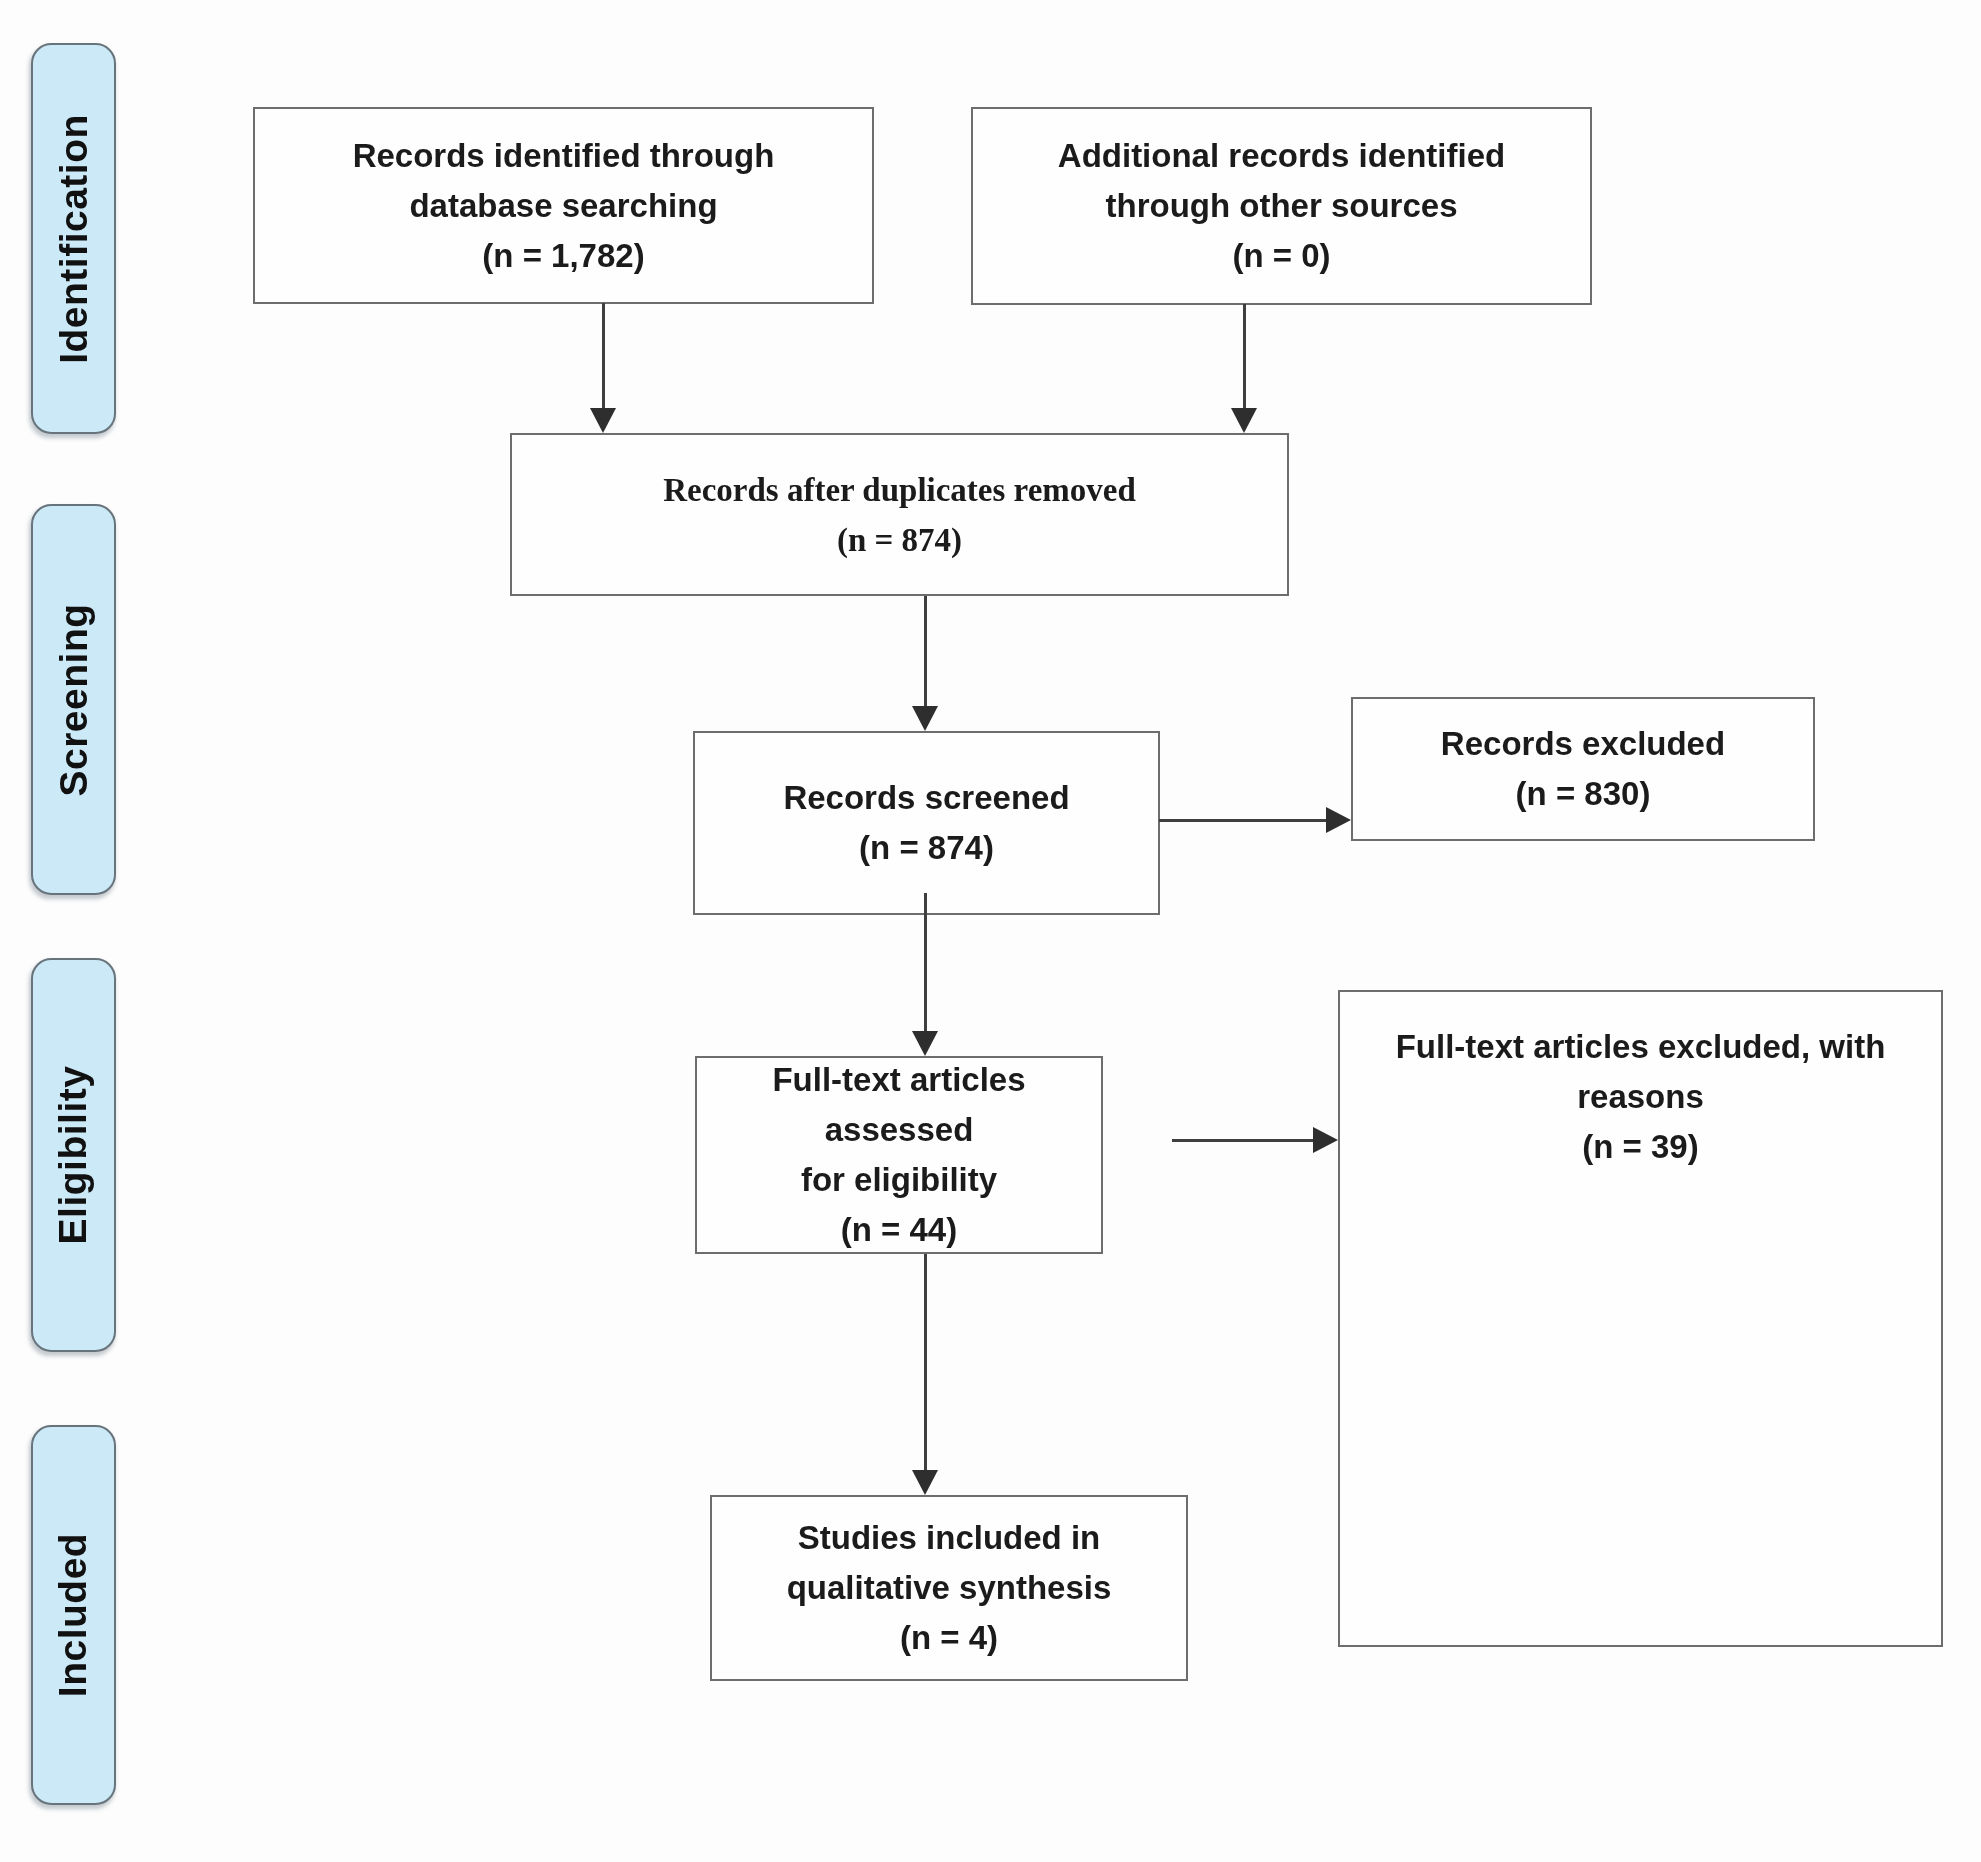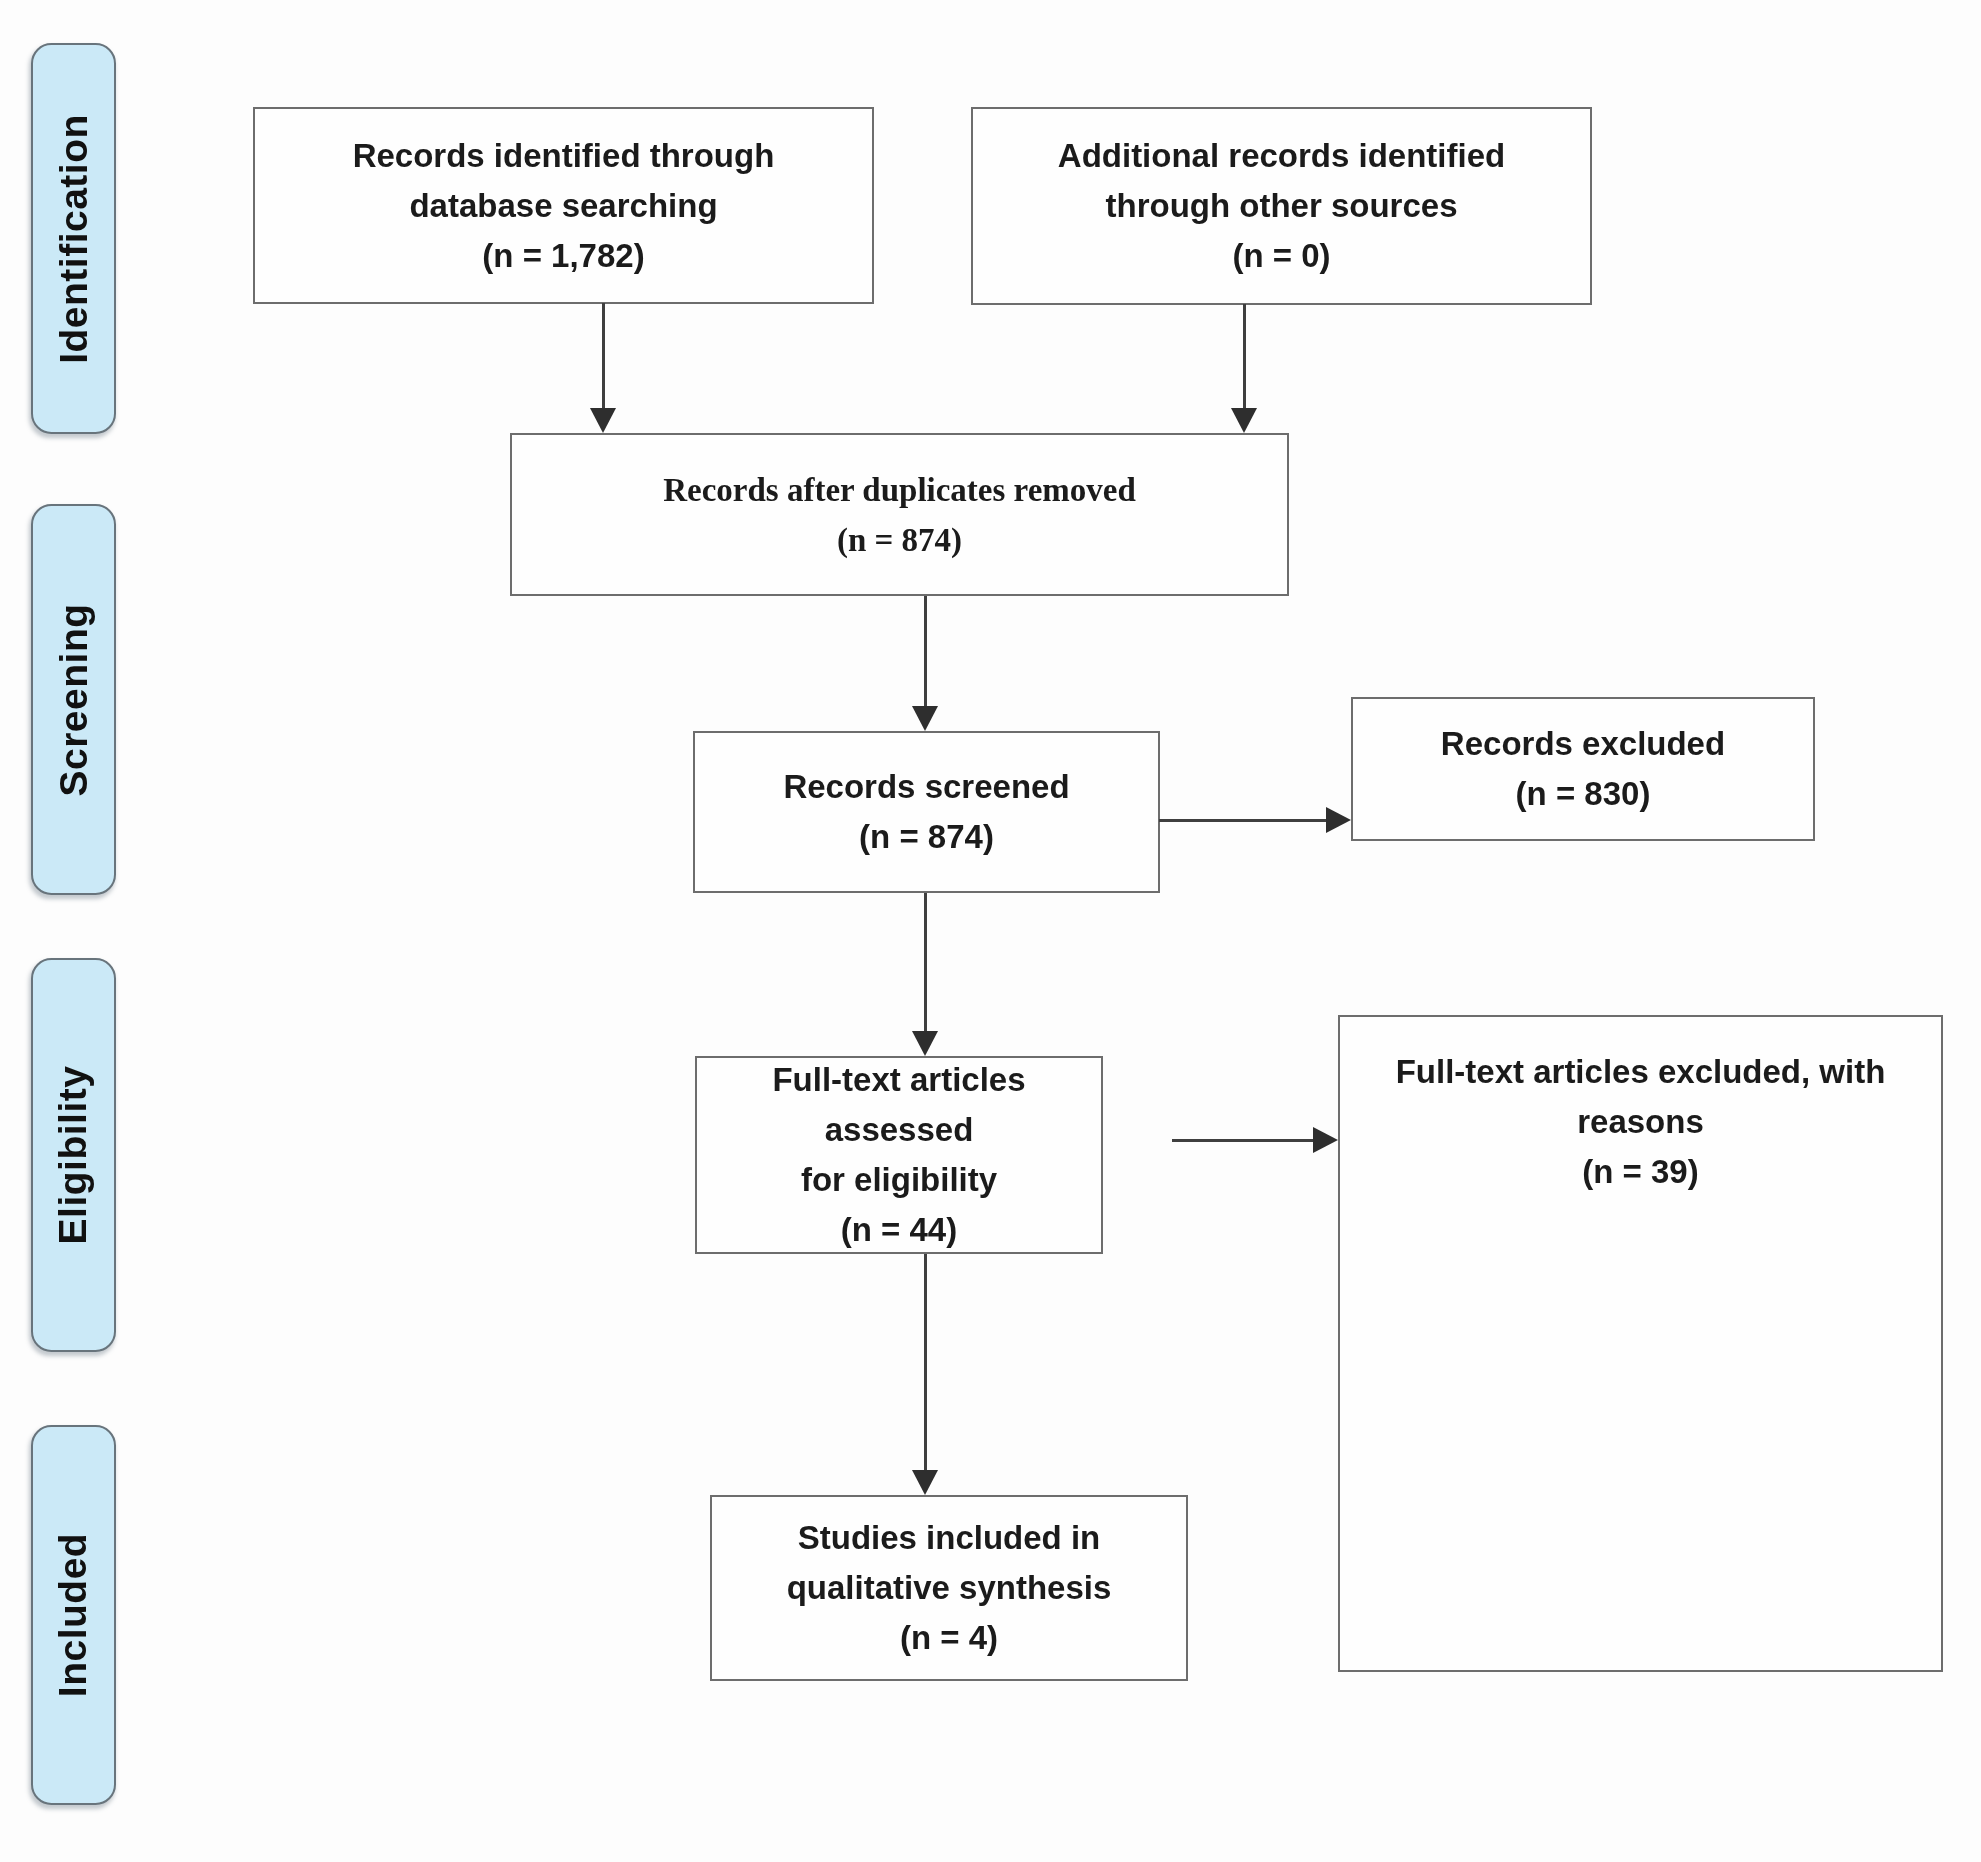--- a/index.html
+++ b/index.html
@@ -53,34 +53,33 @@
   }
   .fbox .txt {
     font-size: 33px;
     font-weight: 600;
     line-height: 50px;
     white-space: pre-line;
   }
   #box-identified        { left: 253px;  top: 107px;  width: 621px; height: 197px; }
   #box-additional        { left: 971px; top: 107px;  width: 621px; height: 198px; }
   #box-dedup             { left: 510px;  top: 433px;  width: 779px; height: 163px; font-family: Liberation Serif, serif; }
-  #box-screened          { left: 693px;  top: 731px;  width: 467px; height: 162px; justify-content: center; }
+  #box-screened          { left: 693px;  top: 731px;  width: 467px; height: 184px; justify-content: center; }
   #box-excluded          { left: 1351px; top: 697px;  width: 464px; height: 144px; }
   #box-fulltext          { left: 695px;  top: 1056px; width: 408px; height: 198px; }
   #box-included-studies  { left: 710px;  top: 1495px; width: 478px; height: 186px; }
 
   
   #box-fulltext-excluded {
     position: absolute;
     left: 1338px; top: 990px; width: 605px; height: 657px;
     background: #fefefe;
     border: 2.8px solid #6d6d6d;
     box-sizing: border-box;
     padding: 30px 23px 18.6px 23px;
-    margin-top: 25px;
   }
   #box-fulltext-excluded .hdr {
     font-size: 33px;
     font-weight: 600;
     line-height: 50px;
     text-align: center;
     white-space: pre-line;
   }
   #box-fulltext-excluded .reasons {
     margin-top: 43px;

